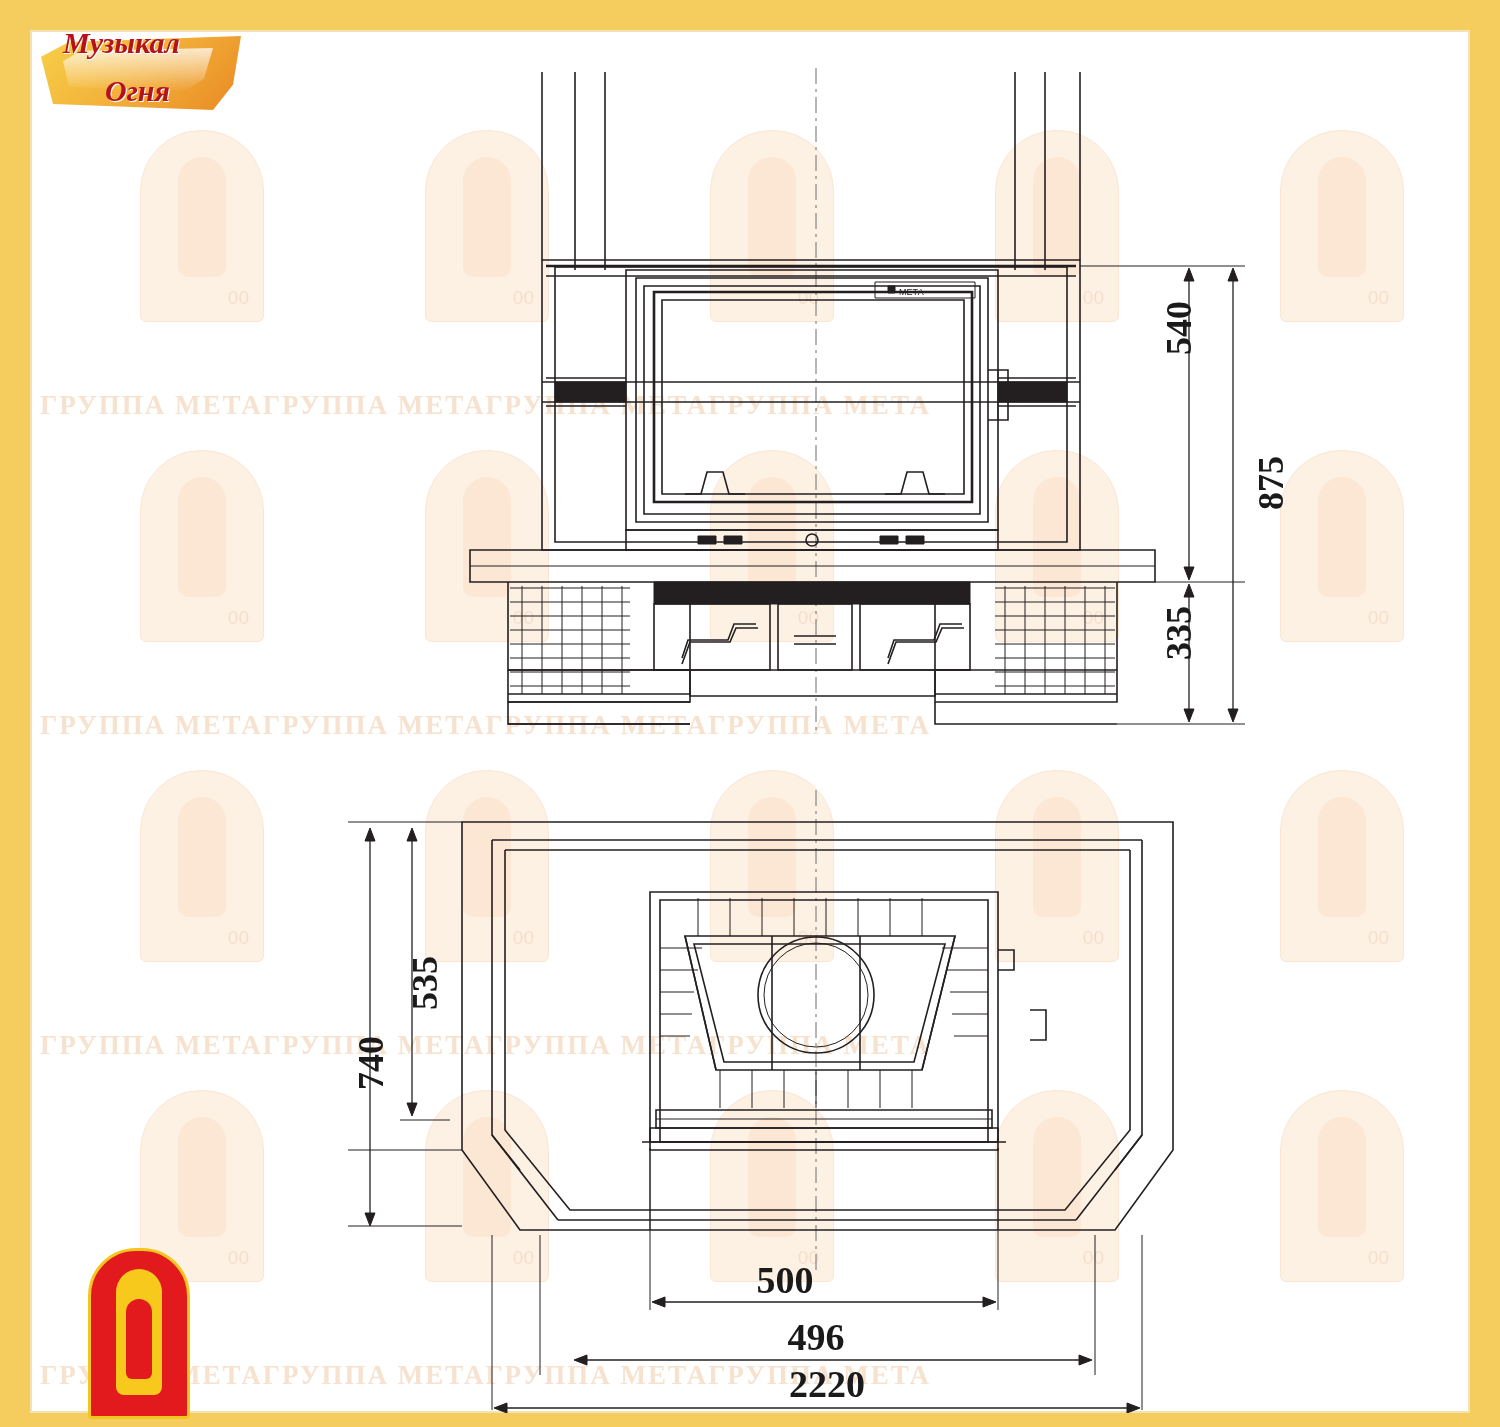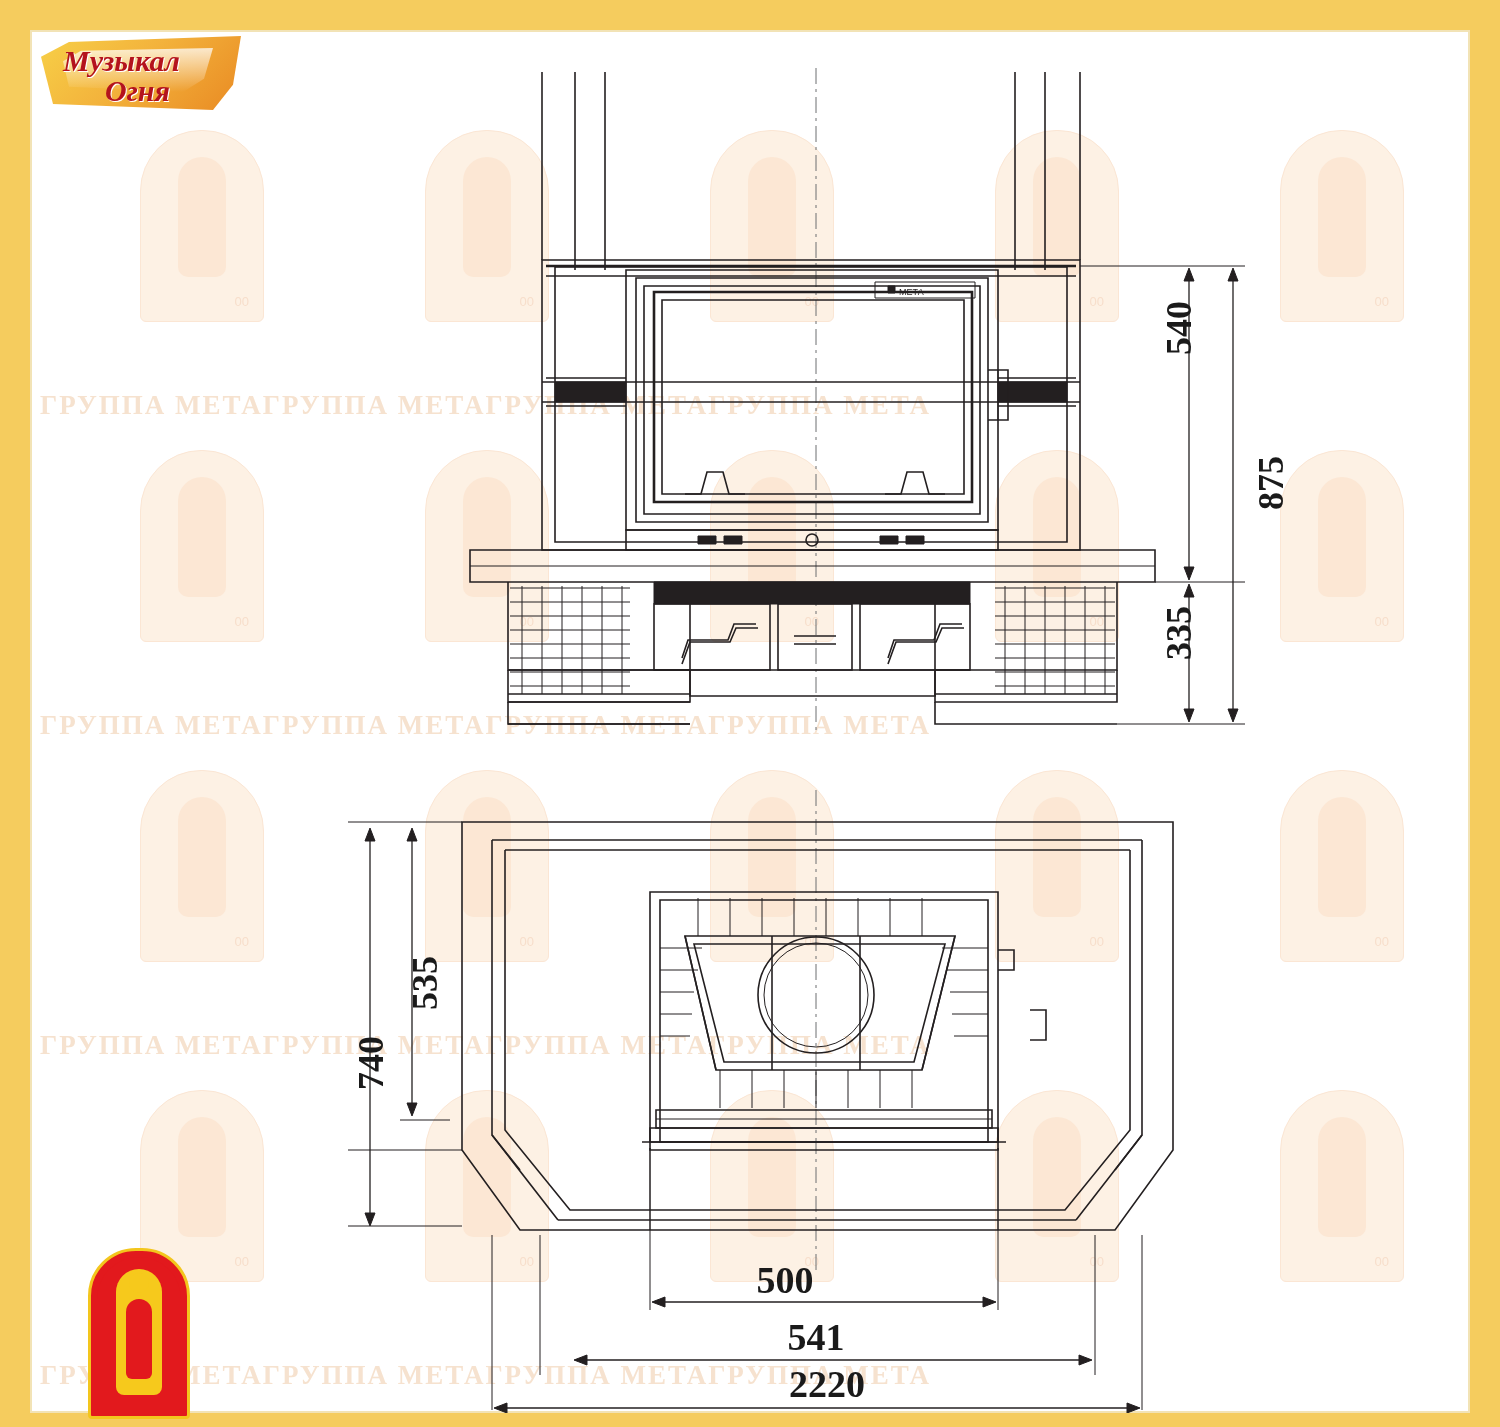--- a/index.html
+++ b/index.html
@@ -14,31 +14,31 @@
   .frame-bottom{position:absolute;left:0;bottom:0;width:1500px;height:14px;background:#f5cc5e;}
   .inner-border{position:absolute;left:30px;top:30px;width:1440px;height:1383px;background:#ffffff;box-sizing:border-box;border:2px solid #f2e3b6;}
 
   
   .wm-layer{position:absolute;left:30px;top:30px;width:1440px;height:1383px;overflow:hidden;}
   .wm-text{position:absolute;color:#f6e2cf;font-family:"Liberation Serif",serif;font-weight:bold;font-size:27px;letter-spacing:2px;white-space:nowrap;}
   .wm-arch{position:absolute;width:122px;height:190px;border-radius:61px 61px 6px 6px;
      background:#fdf1e4;border:1px solid #fbe6d4;}
   .wm-arch .fig{position:absolute;left:50%;top:26px;transform:translateX(-50%);
      width:48px;height:120px;border-radius:24px 24px 10px 10px;background:#fce7d4;}
-  .wm-arch .num{position:absolute;right:14px;bottom:12px;color:#f7decb;font-size:13px;font-family:"Liberation Sans",sans-serif;margin-left:33px;}
+  .wm-arch .num{position:absolute;right:14px;bottom:12px;color:#f7decb;font-size:19px;font-family:"Liberation Sans",sans-serif;margin-left:33px;}
 
   
   .logo{position:absolute;left:33px;top:22px;width:220px;height:105px;}
   .logo .ribbon{position:absolute;left:8px;top:14px;width:200px;height:74px;
      background:linear-gradient(135deg,#f7d047 0%,#f3b33c 45%,#e98a23 100%);
      clip-path:polygon(0% 28%,14% 8%,100% 0%,96% 66%,86% 100%,6% 92%);}
   .logo .gloss{position:absolute;left:30px;top:26px;width:150px;height:44px;
      background:linear-gradient(180deg,rgba(255,255,255,.75),rgba(255,255,255,0));
      clip-path:polygon(0% 30%,12% 6%,100% 0%,94% 70%,80% 100%,4% 88%);}
-  .logo .w1{position:absolute;left:30px;top:22px;font-family:"Liberation Serif",serif;
+  .logo .w1{position:absolute;left:30px;top:4px;font-family:"Liberation Serif",serif;
      font-style:italic;font-weight:bold;font-size:30px;color:#b4131d;text-shadow:1px 1px 0 #fff;}
   .logo .w2{position:absolute;left:72px;top:52px;font-family:"Liberation Serif",serif;
      font-style:italic;font-weight:bold;font-size:30px;color:#b4131d;text-shadow:1px 1px 0 #fff;}
 
   
   .badge{position:absolute;left:88px;top:1248px;width:96px;height:165px;
      background:#e2191d;border-radius:48px 48px 4px 4px;border:3px solid #f3c61d;overflow:hidden;}
   .badge .inner{position:absolute;left:6px;top:6px;right:6px;bottom:6px;border-radius:42px 42px 2px 2px;background:#e2191d;}
   .badge .fig{position:absolute;left:50%;top:18px;transform:translateX(-50%);width:46px;height:126px;
      background:#f6c91c;border-radius:23px 23px 8px 8px;}
@@ -385,18 +385,18 @@
   <div style="position:absolute;left:404px;top:1010px;transform:rotate(-90deg);transform-origin:left top;
        font-family:'Liberation Serif',serif;font-weight:bold;font-size:36px;color:#1a1a1a;white-space:nowrap;">535</div>
 
   <div style="position:absolute;left:350px;top:1090px;transform:rotate(-90deg);transform-origin:left top;
        font-family:'Liberation Serif',serif;font-weight:bold;font-size:36px;color:#1a1a1a;white-space:nowrap;">740</div>
 
   <div style="position:absolute;left:785px;top:1258px;transform:translateX(-50%);
        font-family:'Liberation Serif',serif;font-weight:bold;font-size:38px;color:#1a1a1a;">500</div>
 
   <div style="position:absolute;left:816px;top:1315px;transform:translateX(-50%);
-       font-family:'Liberation Serif',serif;font-weight:bold;font-size:38px;color:#1a1a1a;">541</div>
+       font-family:'Liberation Serif',serif;font-weight:bold;font-size:38px;color:#1a1a1a;">496</div>
 
   <div style="position:absolute;left:827px;top:1362px;transform:translateX(-50%);
        font-family:'Liberation Serif',serif;font-weight:bold;font-size:38px;color:#1a1a1a;">2220</div>
 
 </div>
 
 </body></html>

